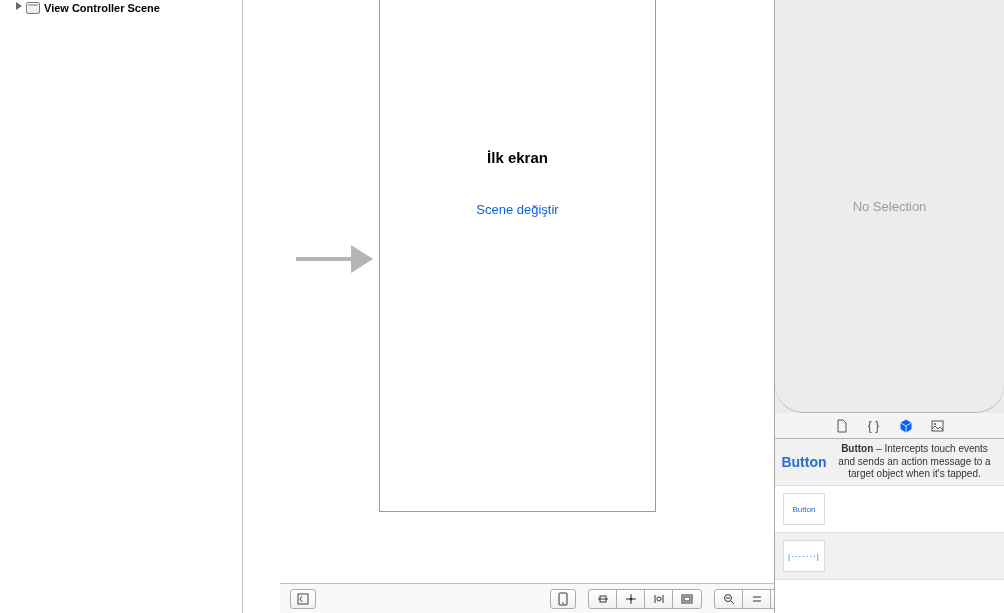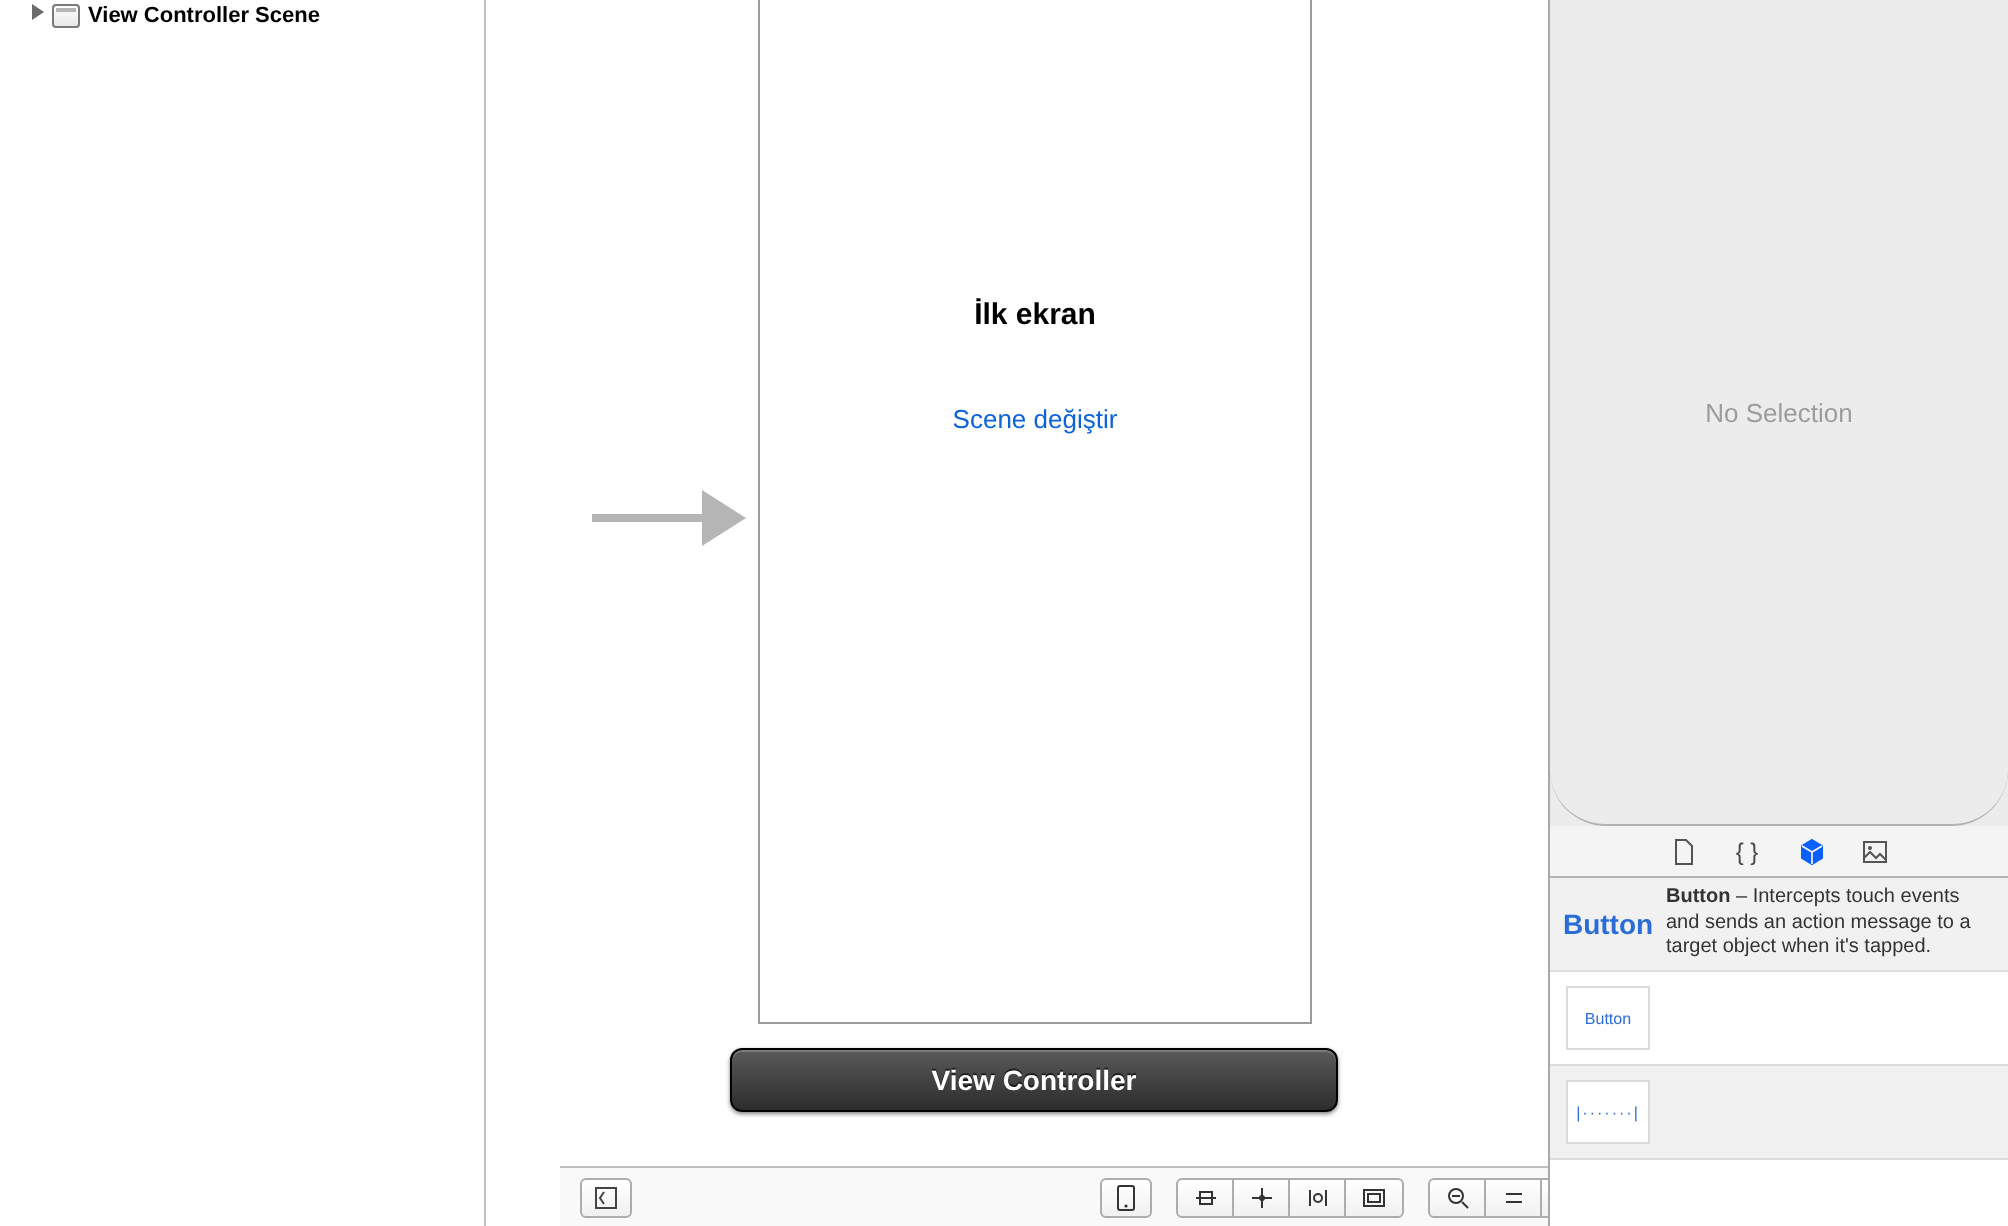--- a/index.html
+++ b/index.html
@@ -258,20 +258,21 @@
       border: none;
       background: transparent;
       font-size: 14px;
       font-weight: bold;
     }
     .lib-text {
       flex: 1;
       font-size: 10px;
       color: #333;
       line-height: 1.25;
+      text-align: center;
     }
     .lib-text .title { font-weight: bold; display: inline; }
     .lib-thumb.spacer .dots {
       color: #2a6cd8;
       font-size: 8px;
       letter-spacing: 1px;
     }
   </style>
 </head>
 <body>
@@ -292,21 +293,20 @@
   </div>
 
   <div class="phone-frame">
 
     <div class="phone-content">
       <div class="ilk-label">İlk ekran</div>
       <div class="ekran-button">Scene değiştir</div>
     </div>
   </div>
 
-  <div class="vc-title">View Controller</div>
 
   <div class="bottom-bar">
     <div class="bottom-bar-left">
       <div class="btn">
         <svg width="12" height="12" viewBox="0 0 12 12">
             <rect x="1" y="1" width="10" height="10" fill="none" stroke="#444" stroke-width="1"></rect>
             <path d="M5 3 L3 6 L5 9" fill="none" stroke="#444" stroke-width="1"></path>
           </svg>
       </div>
     </div>

